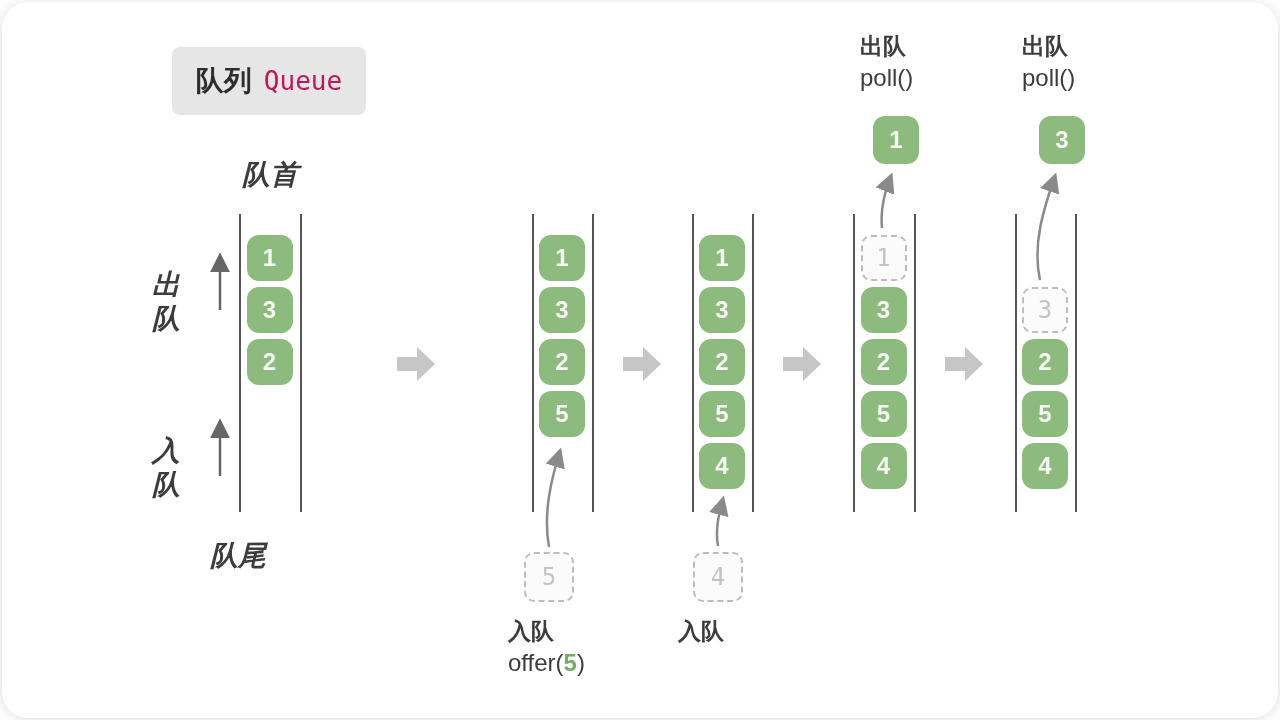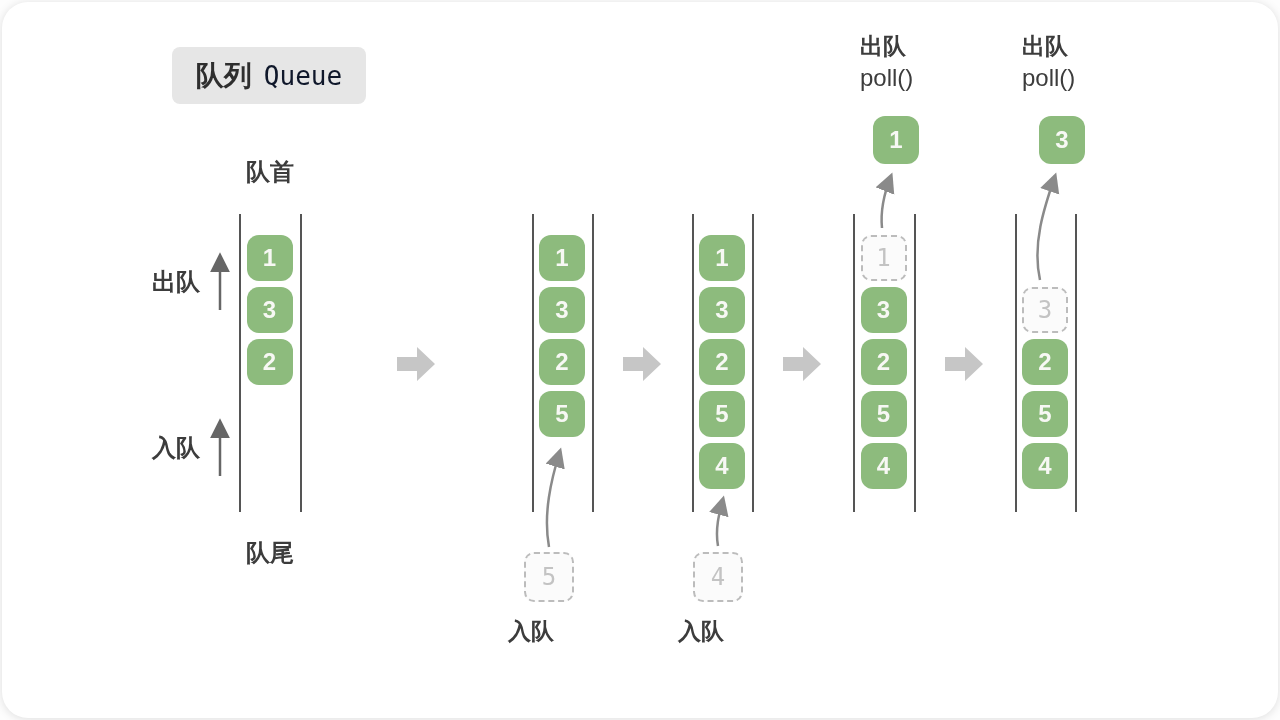--- a/index.html
+++ b/index.html
@@ -21,30 +21,30 @@
   html,body{width:1280px;height:720px;background:#fdfdfd;font-family:"Liberation Sans",sans-serif;}
   .card{
     position:absolute;left:2px;top:2px;width:1276px;height:716px;
     background:#ffffff;border-radius:26px;
     box-shadow:0 1px 10px rgba(0,0,0,0.13);
     overflow:hidden;
   }
   .abs{position:absolute;}
   
   .badge{
-    left:170px;top:45px;width:194px;height:57px;
+    left:170px;top:45px;width:194px;height:68px;
     background:var(--badge-bg);border-radius:8px;
     display:flex;align-items:center;justify-content:center;gap:12px;
   }
   .badge .zh{font-size:28px;font-weight:bold;color:#2e2e2e;}
-  .badge .en{font-size:26px;color:#0f172a;font-family:"DejaVu Sans Mono",monospace;}
+  .badge .en{font-size:26px;color:#be185d;font-family:"DejaVu Sans Mono",monospace;}
   
-  .cjk{font-size:24px;font-weight:600;color:var(--text);line-height:1.2;}
+  .cjk{font-size:28px;font-weight:600;color:var(--text);line-height:1.2;font-style:italic;}
   .front-label{left:208px;top:156px;width:120px;text-align:center;}
-  .rear-label{left:208px;top:537px;width:120px;text-align:center;}
+  .rear-label{left:208px;top:537px;width:120px;text-align:left;}
   .side-label{left:150px;width:50px;text-align:left;}
   
   .col-line{width:2px;top:212px;height:298px;background:var(--line);}
   
   .cell{
     width:46px;height:46px;border-radius:12px;
     display:flex;align-items:center;justify-content:center;
   }
   .cell.solid{
     background:var(--box-green);
@@ -152,20 +152,21 @@
     <div class="op-zh">出队</div>
     <div class="op-code">poll()</div>
   </div>
   <div class="abs op-block" style="left:1020px;top:28px;">
     <div class="op-zh">出队</div>
     <div class="op-code">poll()</div>
   </div>
 
   <div class="abs op-block" style="left:506px;top:613px;">
     <div class="op-zh">入队</div>
+    <div class="op-code"><span>offer(</span><span class="arg">5</span><span>)</span></div>
   </div>
   <div class="abs op-block" style="left:676px;top:613px;">
     <div class="op-zh">入队</div>
   </div>
 
   <svg id="overlay" class="abs" width="1280" height="720" viewBox="0 0 1280 720">
     <defs>
       <marker id="ahGray" markerWidth="9" markerHeight="9" refX="6.5" refY="4" orient="auto">
         <path class="mk-gray" d="M0,0 L8,4 L0,8 Z"></path>
       </marker>

